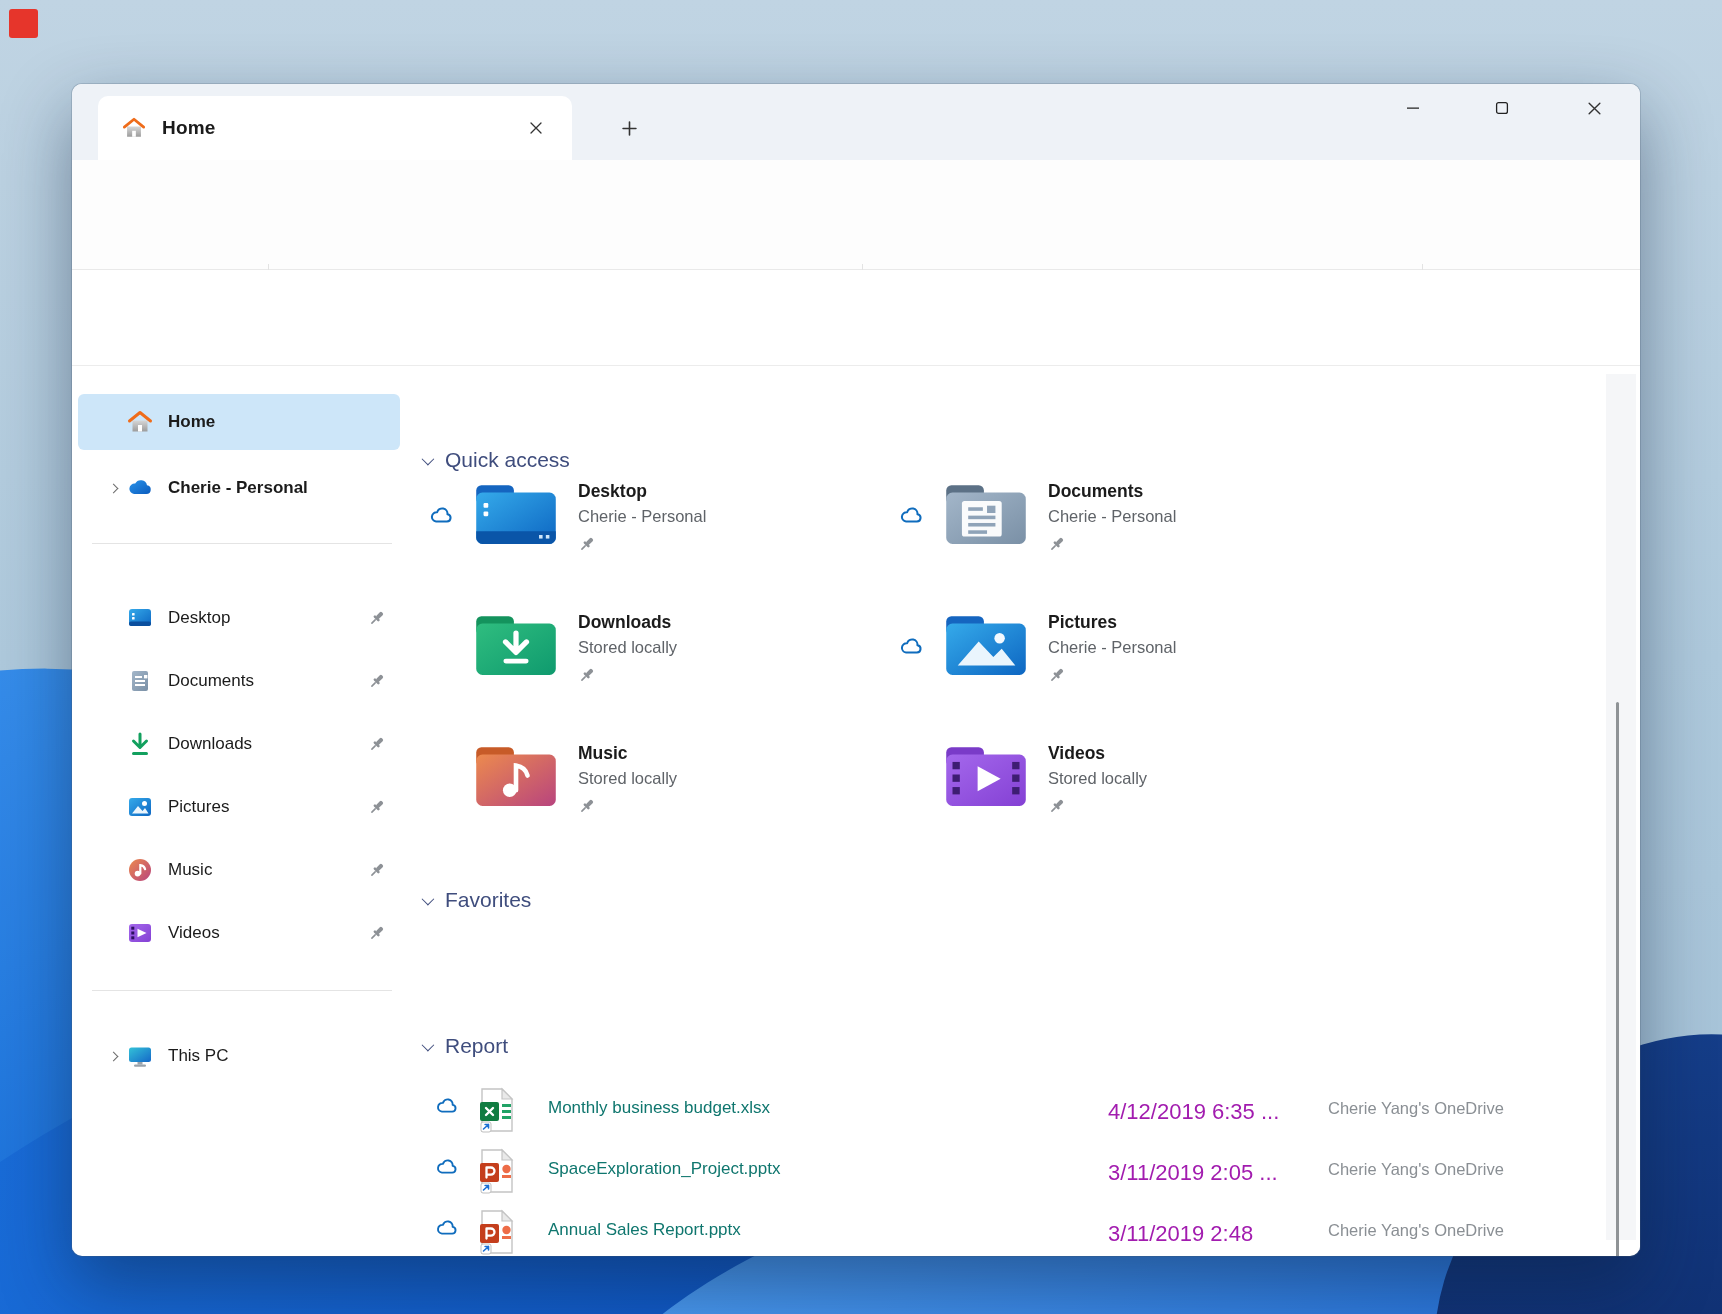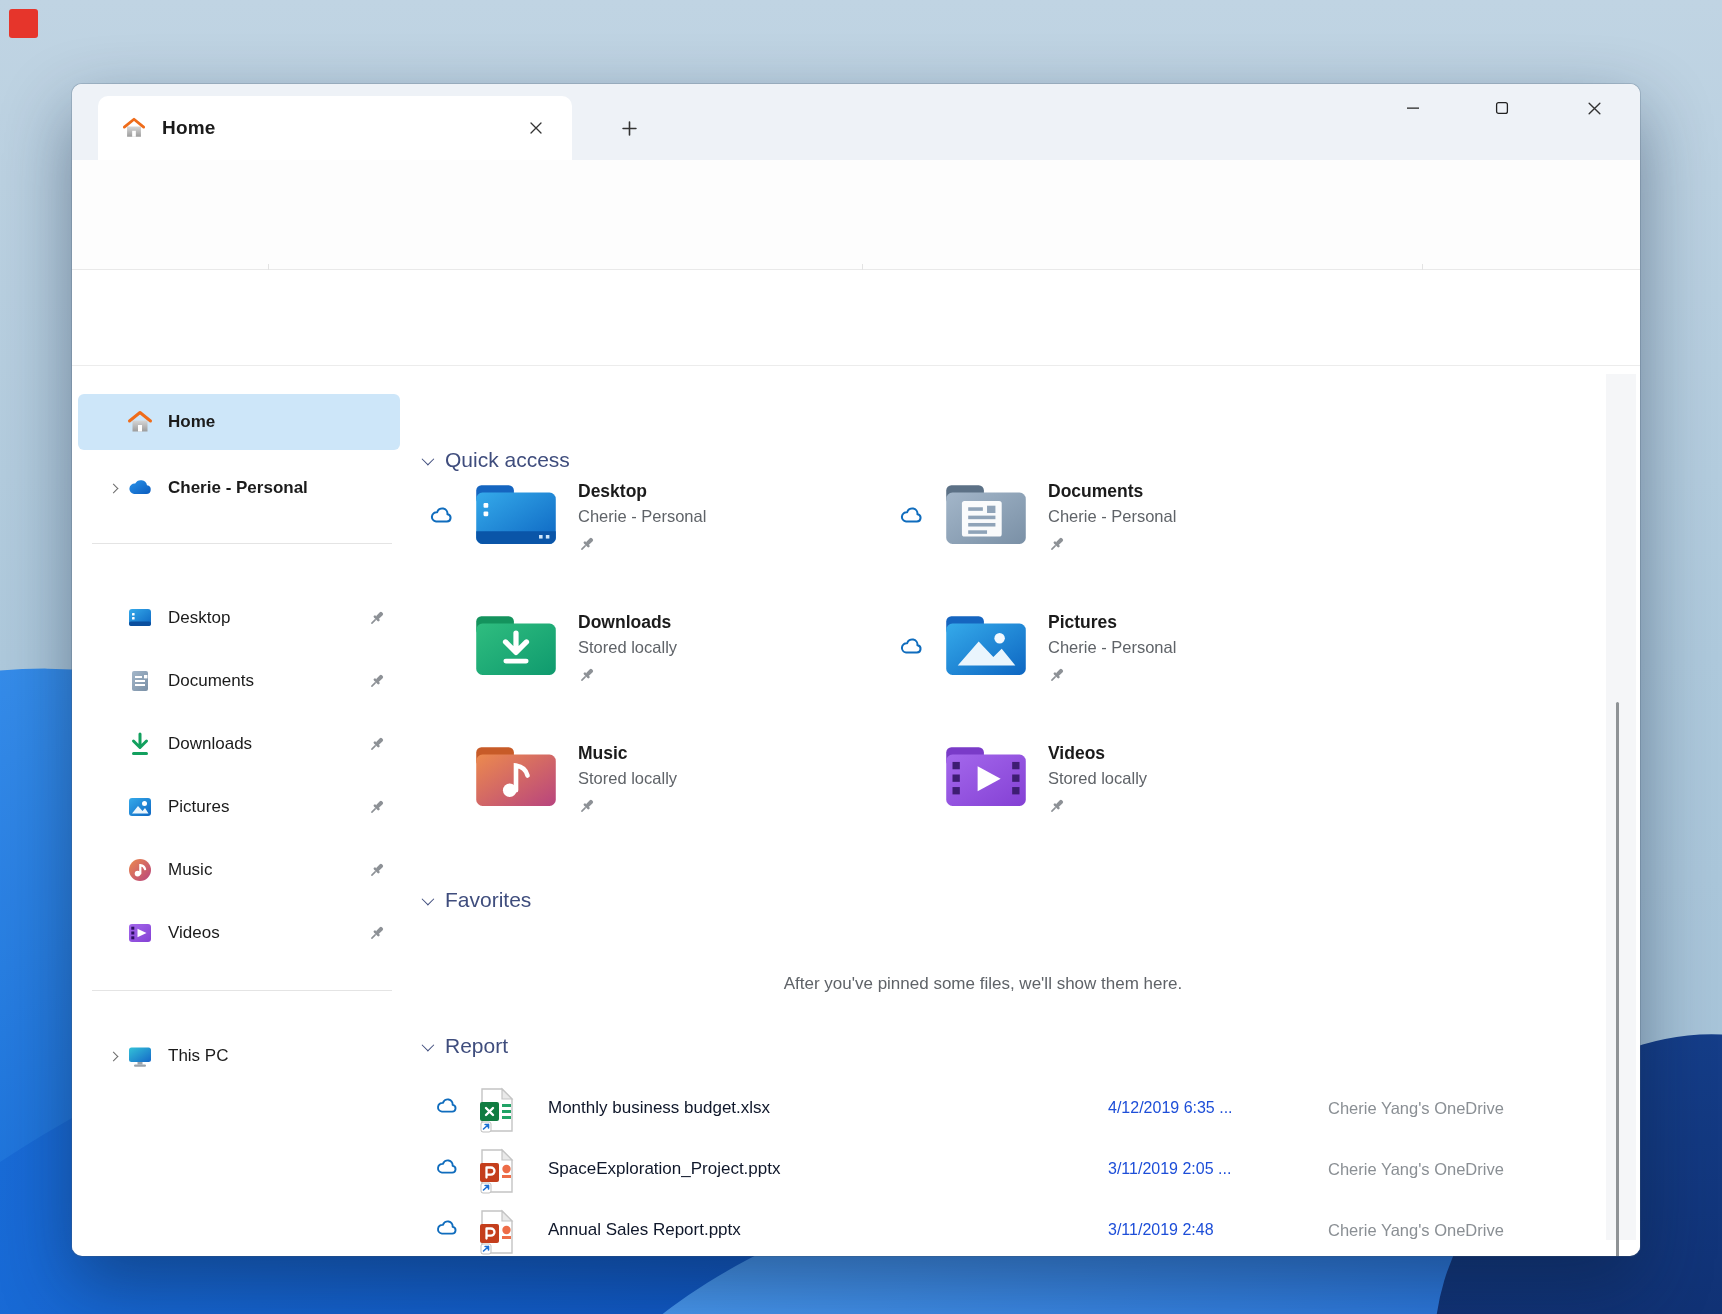--- a/index.html
+++ b/index.html
@@ -99,22 +99,22 @@
   .tile { position:absolute; width:460px; height:96px; }
   .tile .tcloud { position:absolute; left:2px; top:28px; }
   .tile .tfold { position:absolute; left:46px; top:0px; }
   .tile .tname { position:absolute; left:150px; top:2px; font-size:17.5px; font-weight:700; color:#1b1b1b; }
   .tile .tsub { position:absolute; left:150px; top:28px; font-size:16.5px; color:#5f6368; }
   .tile .tpin { position:absolute; left:150px; top:56px; }
   .emptytext { position:absolute; left:0; width:1150px; text-align:center; font-size:17px; color:#5f6368; }
   .frow { position:absolute; left:0; width:1196px; height:52px; }
   .frow .fcloud { position:absolute; left:28px; top:14px; }
   .frow .fic { position:absolute; left:70px; top:3px; }
-  .frow .fname { position:absolute; left:140px; top:14px; font-size:17px; color:#0f172a; }
-  .frow .fdate { position:absolute; left:700px; top:15px; font-size:16px; color:#1d4ed8; }
+  .frow .fname { position:absolute; left:140px; top:14px; font-size:17px; color:#0f766e; }
+  .frow .fdate { position:absolute; left:700px; top:15px; font-size:22px; color:#a21caf; }
   .frow .floc { position:absolute; left:920px; top:15px; font-size:16.5px; color:#8a8f94; }
 
   
   .sbar { position:absolute; right:4px; top:290px; width:30px; height:866px; background:#f5f6f8; }
   .sthumb { position:absolute; right:17px; top:328px; width:3px; height:700px; background:#8f9396; border-radius:2px; }
 
   
   .statusbar { position:absolute; left:0; top:1142px; width:100%; height:30px; background:#fff; z-index:5;
     display:flex; align-items:center; }
   .stext { margin-left:34px; font-size:15.5px; color:#3a3a3a; }
@@ -765,21 +765,20 @@
           <svg width="18" height="18">
               <use href="#sym-pin"></use>
             </svg>
           </span>
       </div>
 
       <div class="sechead" style="left:14px; top:522px;text-align:center;">
         <span class="chev down navy"></span>
         <span class="shlabel">Favorites</span>
       </div>
-      <div class="emptytext" style="top:608px">After you've pinned some files, we'll show them here.</div>
 
       <div class="sechead" style="left:14px; top:668px;">
         <span class="chev down navy"></span>
         <span class="shlabel">Report</span>
       </div>
 
       <div class="frow" style="top:718px">
         <span class="fcloud">
           <svg width="23" height="16">
               <use href="#sym-cloud-line"></use>

